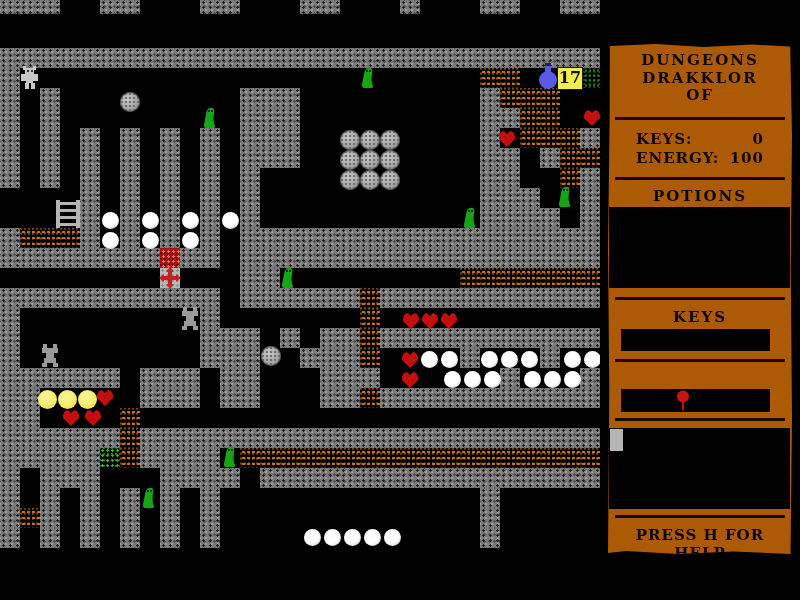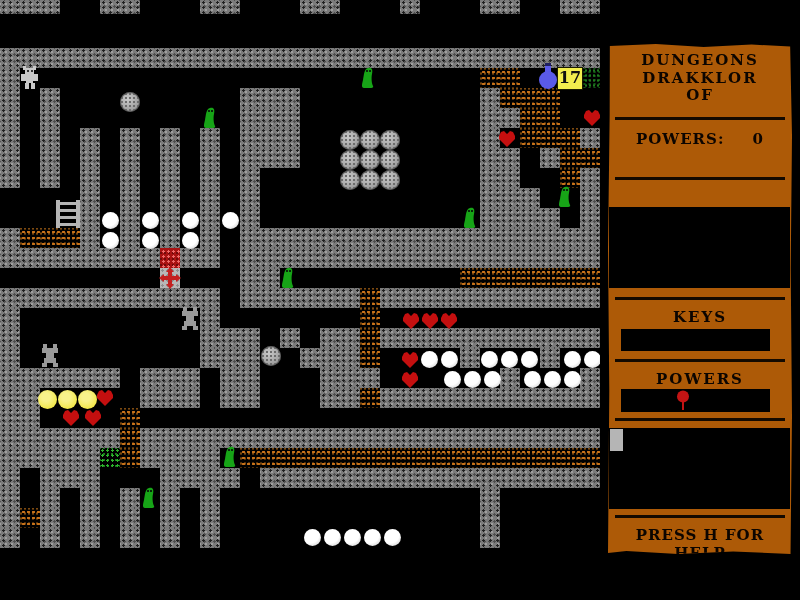--- a/index.html
+++ b/index.html
@@ -634,33 +634,37 @@
 
   <aside class="panel">
     <div class="title">
       <div>DUNGEONS</div>
       <div>DRAKKLOR</div>
       <div>OF</div>
     </div>
     <div class="divider" style="top:73px"></div>
 
     <div class="stat-row" style="top:86px">
-      <span>POWERS:</span>
+      <span>KEYS:</span>
       <span>0</span>
     </div>
+    <div class="stat-row" style="top:105px">
+      <span>ENERGY:</span>
+      <span>100</span>
+    </div>
     <div class="divider" style="top:133px"></div>
 
+    <div class="heading" style="top:143px">POTIONS</div>
     <div class="slot" style="left:1px;top:163px;width:181px;height:81px"></div>
     <div class="divider" style="top:253px"></div>
 
     <div class="heading" style="top:264px">KEYS</div>
     <div class="slot" style="left:13px;top:285px;width:149px;height:22px"></div>
     <div class="divider" style="top:315px"></div>
 
-    <div class="heading" style="top:326px">POWERS</div>
     <div class="slot" style="left:13px;top:345px;width:149px;height:23px">
       <svg style="position:absolute;left:55px;top:1px" width="14" height="21" viewBox="0 0 14 21">
         <circle cx="7" cy="6.5" r="6" fill="#c41414"></circle>
         <rect x="6" y="12" width="2" height="8" fill="#c41414"></rect>
       </svg>
     </div>
     <div class="divider" style="top:374px"></div>
 
     <div class="slot" style="left:1px;top:384px;width:181px;height:81px">
       <div class="cursor"></div>

